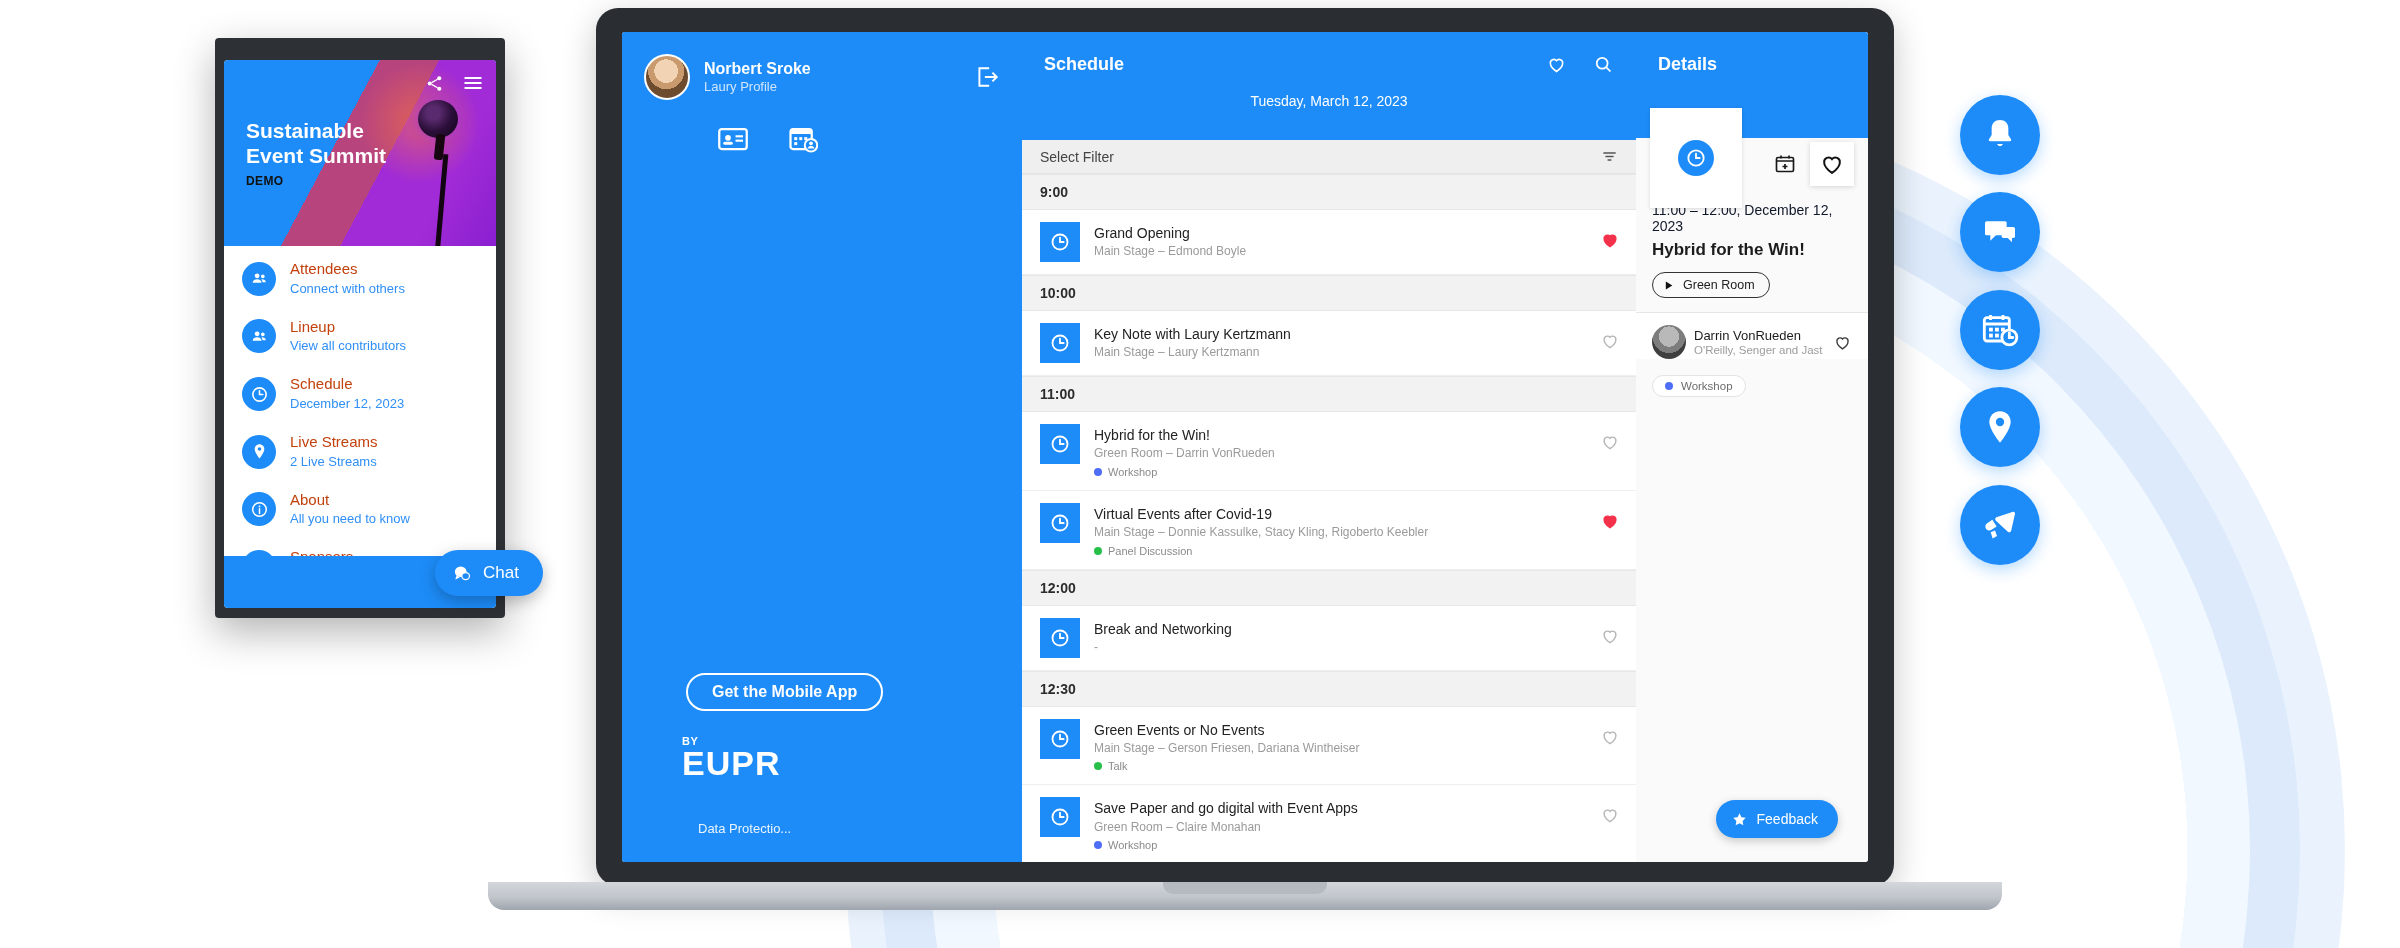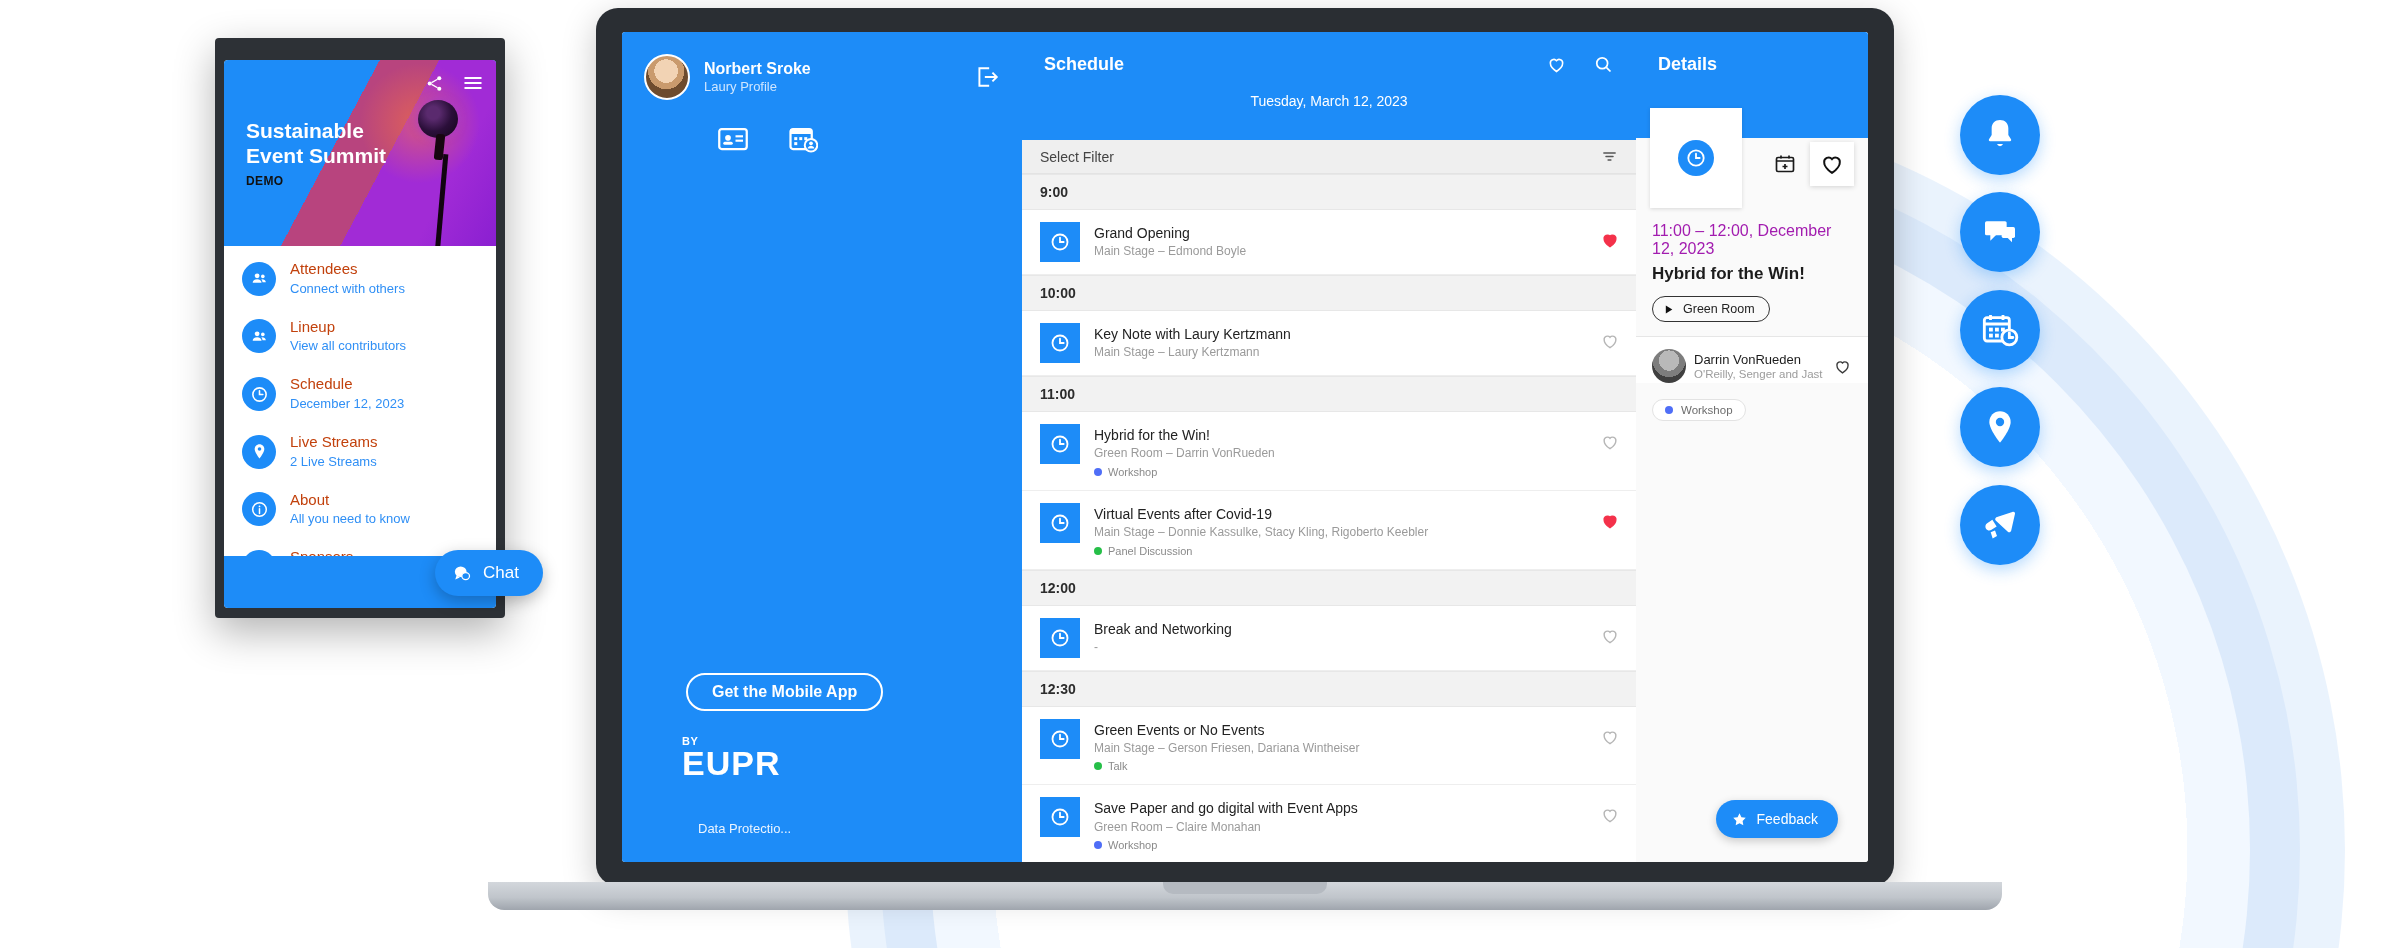--- a/index.html
+++ b/index.html
@@ -124,21 +124,21 @@
     box-shadow: 0 1px 4px rgba(0,0,0,.14);
   }
   .det-thumb .circ {
     width: 36px; height: 36px; border-radius: 50%; background: #1d8cf8;
     display: flex; align-items: center; justify-content: center;
   }
   .det-actions { position: absolute; right: 14px; top: 110px; display: flex; align-items: center; gap: 8px; }
   .det-actions .icobox { width: 34px; height: 34px; display: flex; align-items: center; justify-content: center; }
   .det-actions .icobox.white { background: #fff; width: 44px; height: 44px; box-shadow: 0 1px 5px rgba(0,0,0,.16); }
   .det-body { padding: 64px 16px 0 16px; }
-  .det-time { font-size: 16px; color: #a21caf; margin-top: 20px; }
+  .det-time { font-size: 14px; color: #0f172a; }
   .det-name { font-size: 17px; font-weight: 700; color: #1c1c1c; margin-top: 6px; }
   .det-room {
     display: inline-flex; align-items: center; gap: 8px; margin-top: 12px;
     border: 1px solid #333; border-radius: 18px; height: 26px; padding: 0 14px 0 9px;
     font-size: 12.5px; color: #222;
   }
   .det-sep { height: 1px; background: #e6e6e6; margin: 14px 0 0 0; }
   .det-speaker { display: flex; align-items: center; gap: 8px; padding: 12px 16px 0 16px; background: #fff; }
   .spk-av {
     width: 34px; height: 34px; border-radius: 50%; flex: none;

